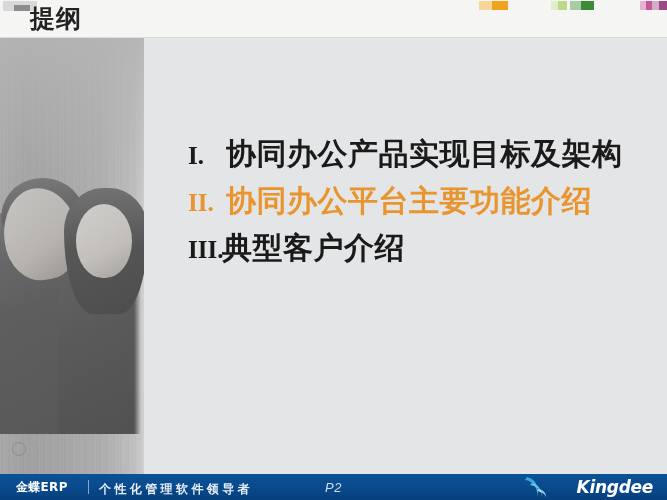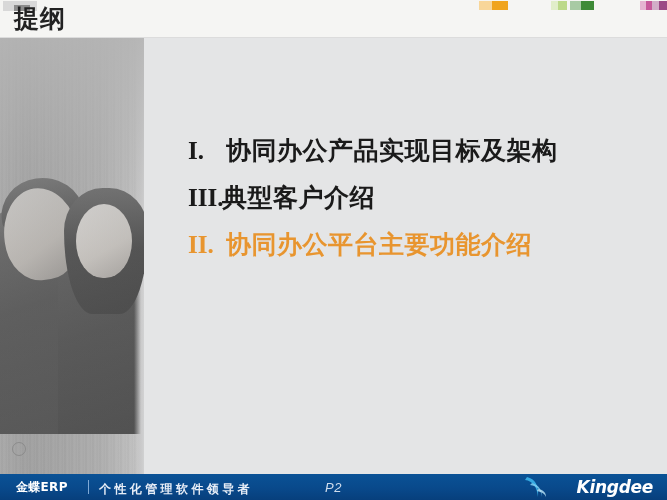--- a/index.html
+++ b/index.html
@@ -43,21 +43,21 @@
     background: #d8d8d8;
   }
   .title-smudge2 {
     position: absolute;
     left: 14px; top: 5px;
     width: 16px; height: 6px;
     background: #8d8d8d;
   }
   .slide-title {
     position: absolute;
-    left: 14px; top: 4px;
+    left: 30px; top: 4px;
     font-family: "DejaVu Sans", "Liberation Sans", sans-serif;
     font-size: 25px;
     font-weight: bold;
     color: #222222;
     letter-spacing: 1px;
     line-height: 30px;
     white-space: nowrap;
     text-align: center;
   }
 
@@ -185,21 +185,21 @@
     font-weight: bold;
     font-size: 25px;
     color: #1a1a1a;
     display: inline-block;
   }
   .num.wide { width: 38px; }
   .num.tight { width: 34px; }
   .label {
     font-family: Liberation Mono, monospace;
     font-weight: bold;
-    font-size: 25px;
+    font-size: 30px;
     color: #1a1a1a;
     letter-spacing: .5px;
   }
   .agenda-item.highlight .num,
   .agenda-item.highlight .label {
     color: #e8952f;
   }
 
   
   .footer {
@@ -306,27 +306,27 @@
     <div class="photo-mark"></div>
     <div class="photo-edge"></div>
   </div>
 
   <div class="content">
     <div class="agenda" id="agenda">
         <div class="agenda-item">
           <span class="num wide">I.</span>
           <span class="label">协同办公产品实现目标及架构</span>
         </div>
+        <div class="agenda-item highlight">
+          <span class="num wide">II.</span>
+          <span class="label">协同办公平台主要功能介绍</span>
+        </div>
         <div class="agenda-item">
           <span class="num tight">III.</span>
           <span class="label">典型客户介绍</span>
-        </div>
-        <div class="agenda-item highlight">
-          <span class="num wide">II.</span>
-          <span class="label">协同办公平台主要功能介绍</span>
         </div>
       </div>
   </div>
 
   <div class="footer">
     <div class="footer-brand">金蝶ERP</div>
     <div class="footer-divider"></div>
     <div class="footer-tagline">个性化管理软件领导者</div>
     <div class="footer-page">P2</div>
     <div class="logo">

